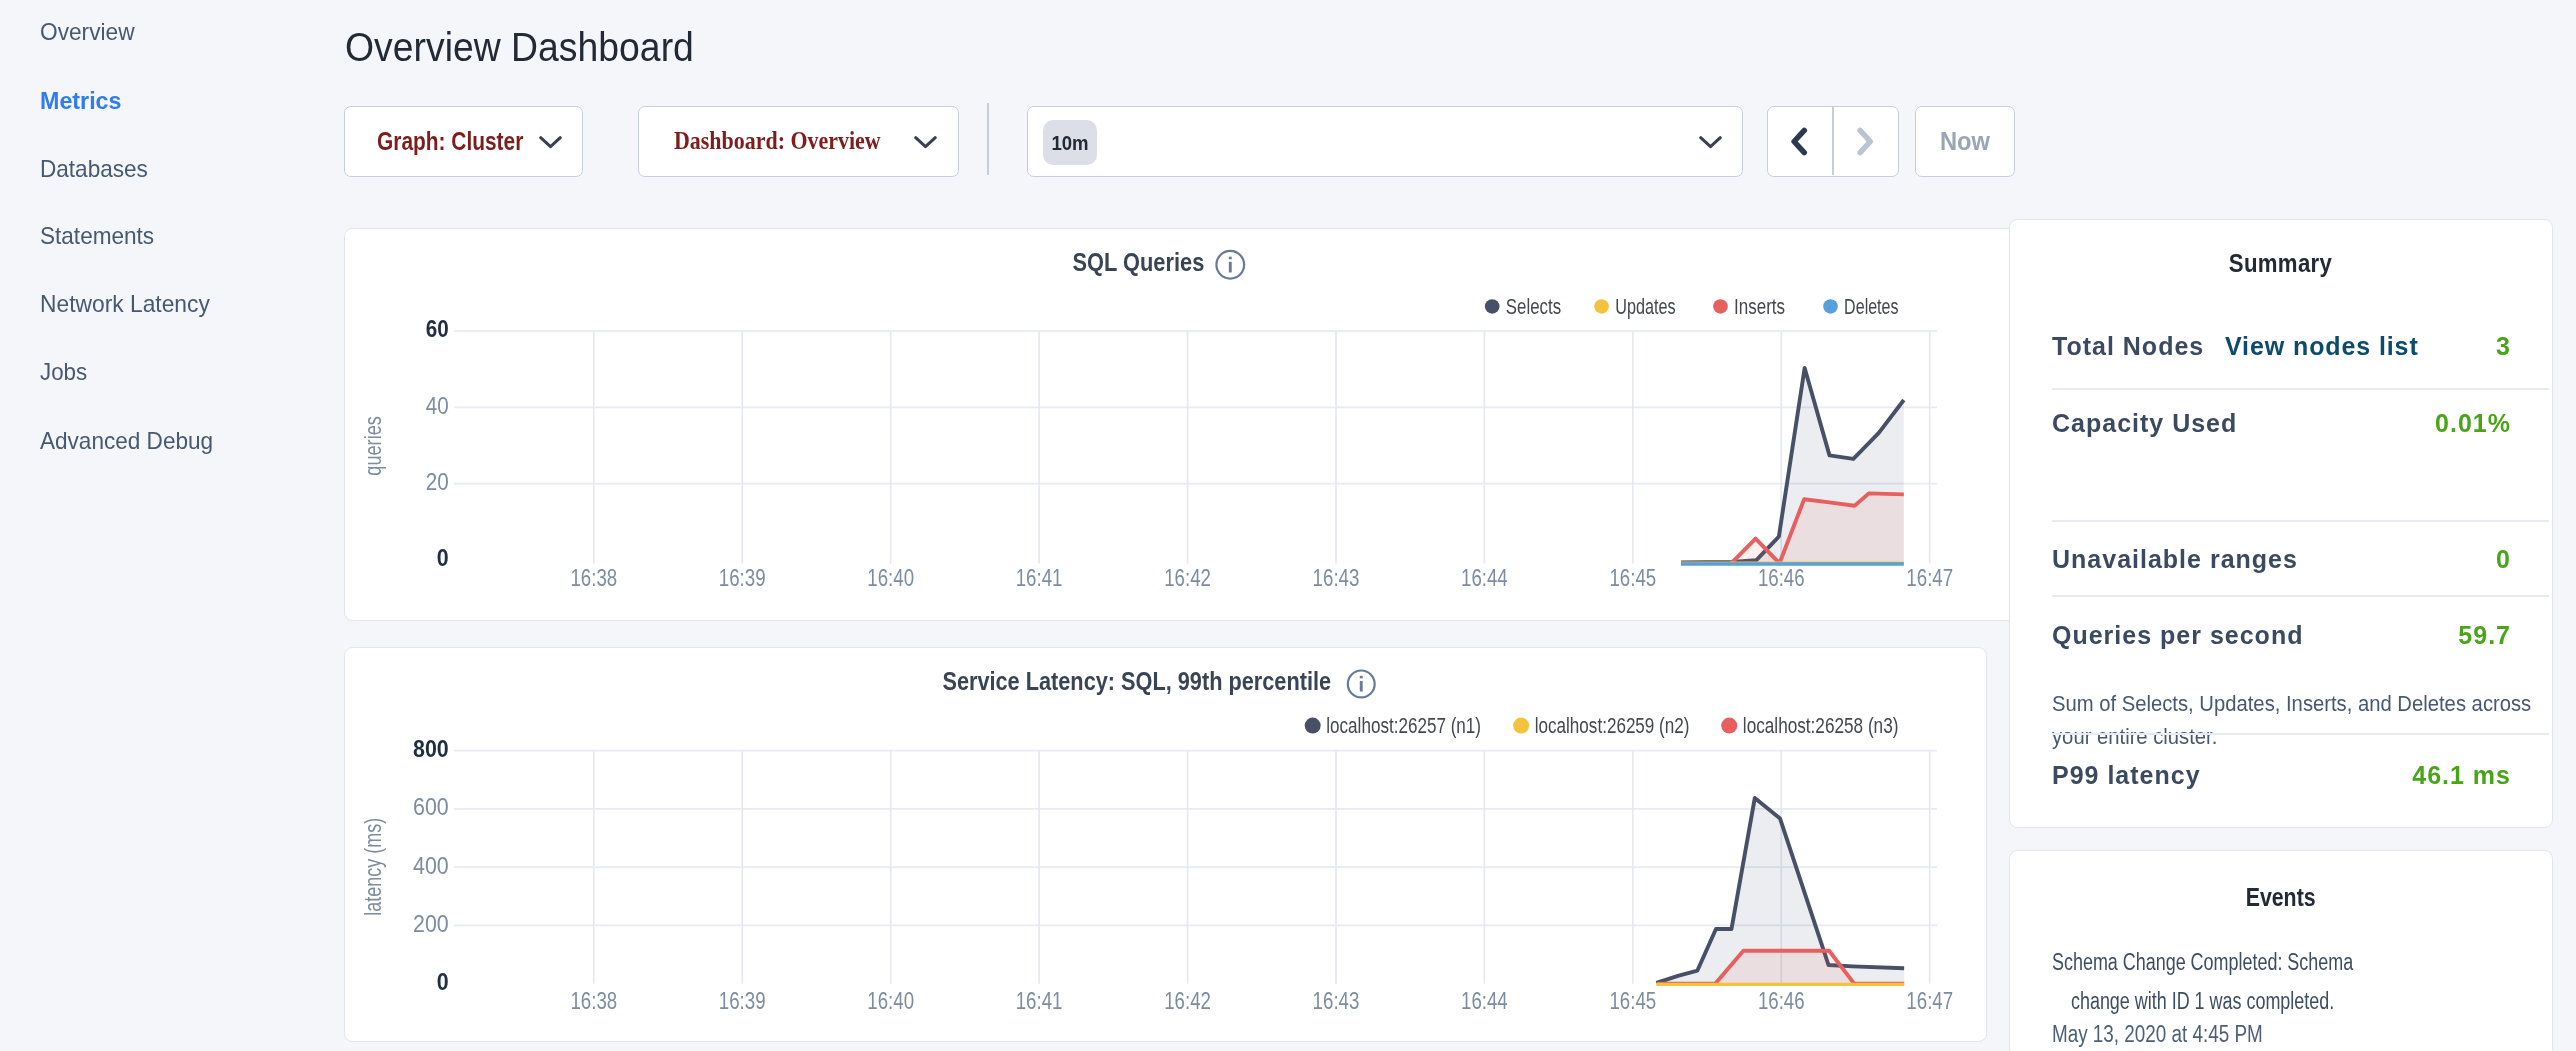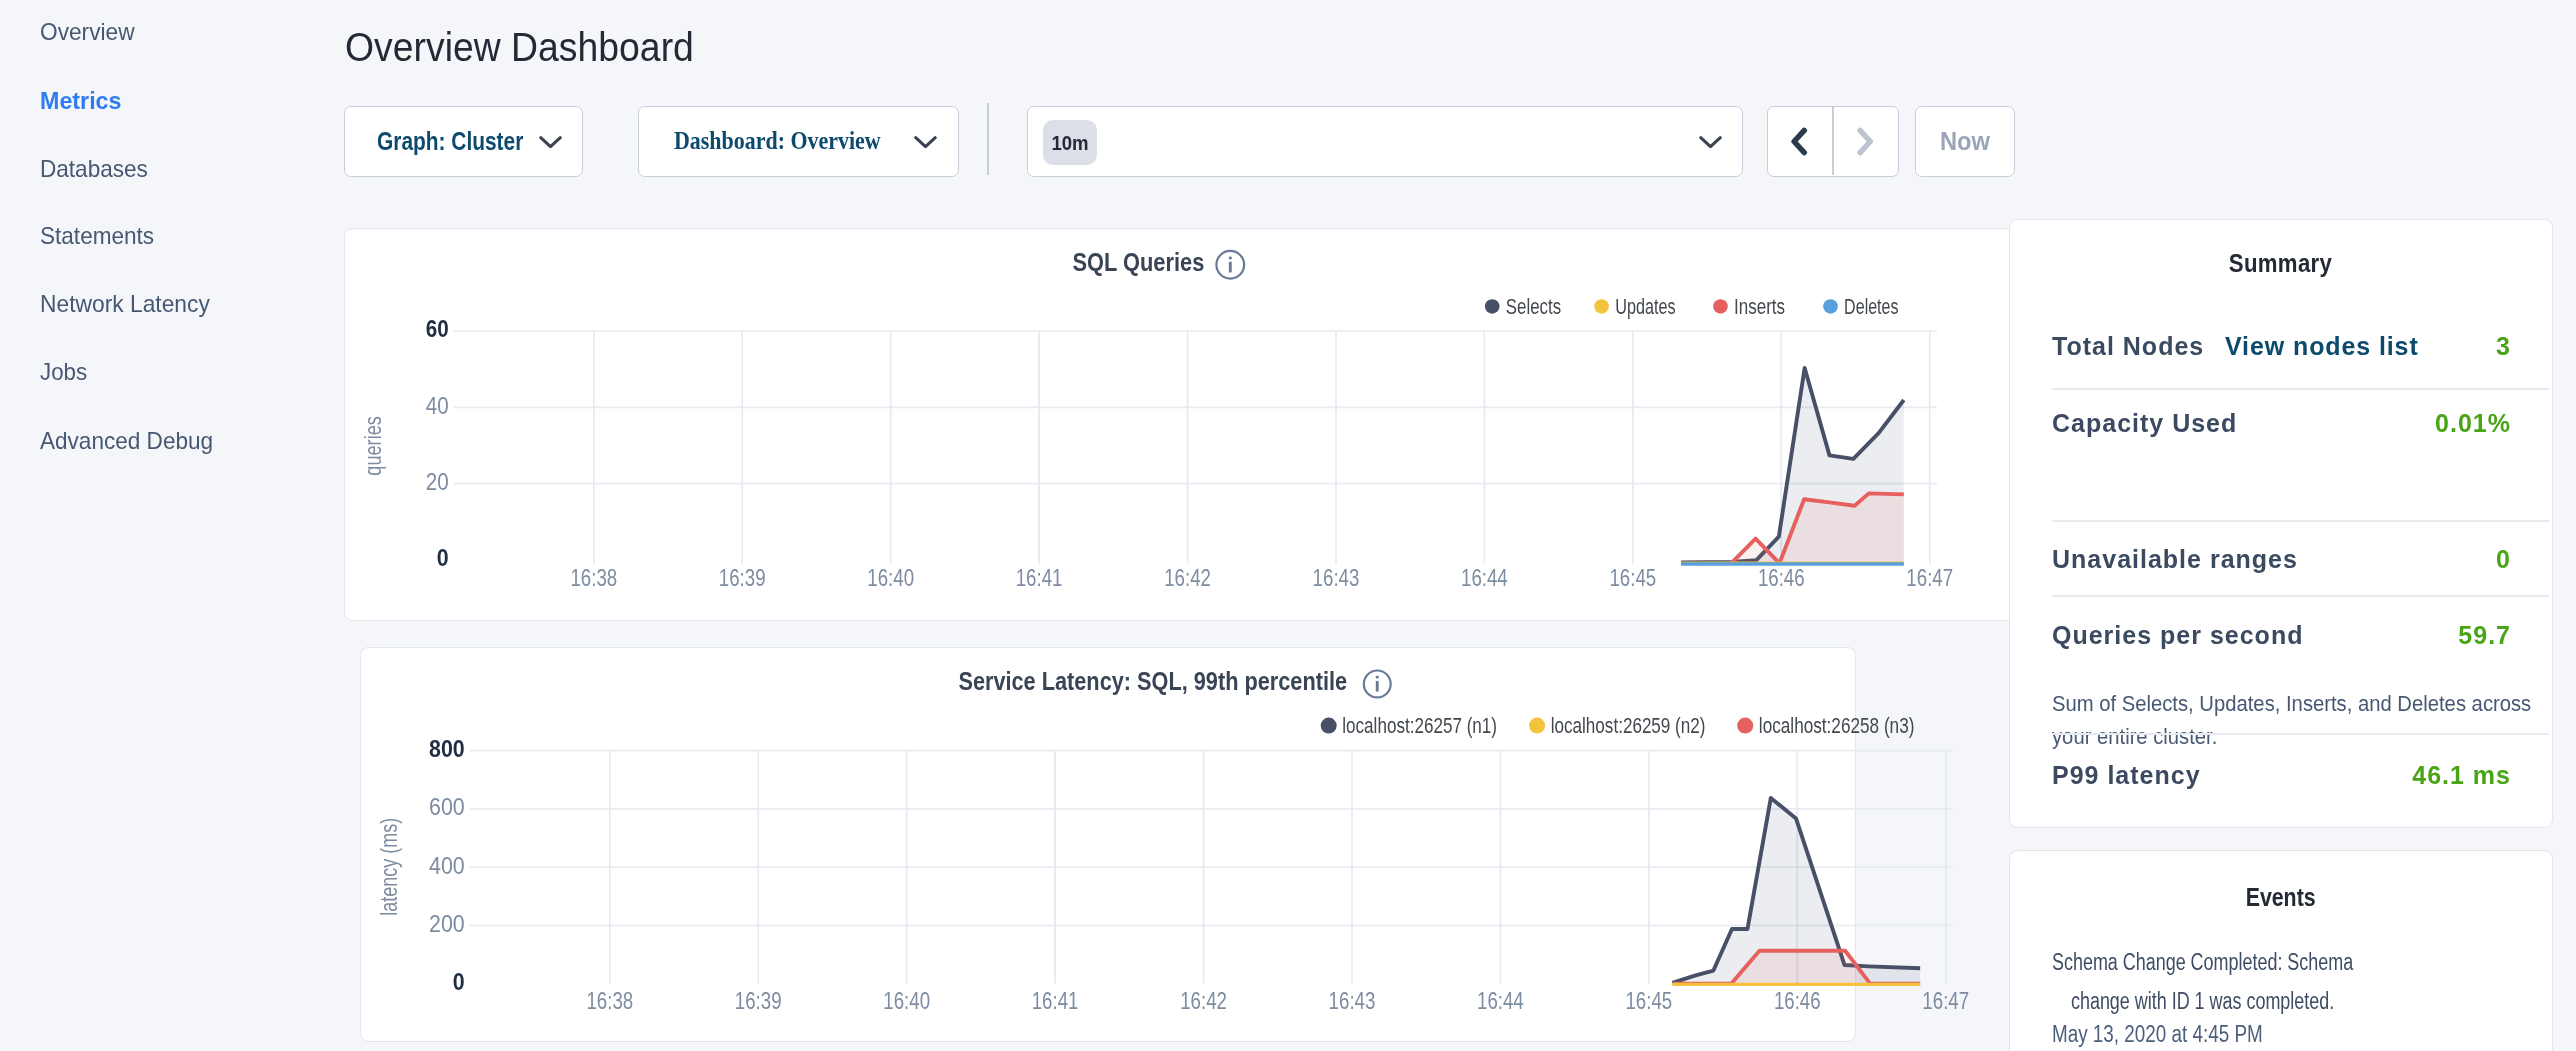--- a/index.html
+++ b/index.html
@@ -7,21 +7,21 @@
   font-family:'Liberation Sans',sans-serif; background:#f4f6fa; }
 .sx { display:inline-block; transform-origin:0 50%; white-space:pre; }
 .sxc { display:inline-block; transform-origin:50% 50%; white-space:pre; }
 .nav { position:absolute; left:24px; height:34px; line-height:34px;
   font-size:24px; color:#475872;margin-left:16px; }
 .nav.active { color:#2e7cf0; font-weight:bold; }
 .h1 { position:absolute; left:345px; top:25px; font-size:40px; color:#242a35; }
 .box { position:absolute; top:106px; height:71px; background:#fff;
   border:1.7px solid #c7cdd9; border-radius:6.8px; }
 .boxtxt { position:absolute; top:0; height:68px; line-height:68px; font-size:25px;
-  font-weight:bold; color:#0c4a6e; }
+  font-weight:bold; color:#7f1d1d; }
 .card { position:absolute; background:#fff; border:1.7px solid #e2e5ea; border-radius:8.5px; }
 .sumlabel { font-size:25px; font-weight:bold; color:#3b4a61; letter-spacing:1px; }
 .sumval { font-size:25px; font-weight:bold; color:#49a417; letter-spacing:1px; }
 .sumdesc { font-size:22px; color:#475872; line-height:33px; }
 .divider { position:absolute; left:42px; right:2.6px; height:1.7px; background:#e7eaee; }
 .chev { position:absolute; }
 </style>
 </head>
 <body>
 <div class="nav" style="top:14.5px;"><span class="sx" style="transform:scaleX(0.945);">Overview</span></div>
@@ -109,21 +109,21 @@
       <text x="1863.5" y="420" text-anchor="middle" font-size="28" fill="#7d8ca1" textLength="55" lengthAdjust="spacingAndGlyphs">16:47</text>
       <text x="42" y="255" text-anchor="middle" font-size="28" fill="#7d8ca1" transform="rotate(-90 42 255)" textLength="70" lengthAdjust="spacingAndGlyphs">queries</text>
       <polygon points="1571.0,392.0 1600.0,391.7 1631.0,391.4 1659.4,389.5 1686.1,361.5 1716.4,163.3 1745.6,266.1 1773.7,270.3 1803.6,239.7 1833.0,201.0 1833.0,393.4 1571.0,393.4" fill="rgba(71,88,114,0.11)"></polygon>
       <polyline points="1571.0,392.0 1600.0,391.7 1631.0,391.4 1659.4,389.5 1686.1,361.5 1716.4,163.3 1745.6,266.1 1773.7,270.3 1803.6,239.7 1833.0,201.0" fill="none" stroke="#475066" stroke-width="4.6" stroke-linejoin="round"></polyline>
       <polygon points="1629.7,393.4 1658.7,364.1 1686.8,393.0 1715.8,317.7 1745.6,321.4 1775.1,325.3 1791.9,310.8 1833.0,312.0 1833.0,393.4 1629.7,393.4" fill="rgba(229,96,94,0.10)"></polygon>
       <polyline points="1629.7,393.4 1658.7,364.1 1686.8,393.0 1715.8,317.7 1745.6,321.4 1775.1,325.3 1791.9,310.8 1833.0,312.0" fill="none" stroke="#e5605e" stroke-width="4.6" stroke-linejoin="round"></polyline>
       <line x1="1571" y1="392.8" x2="1833" y2="392.8" stroke="#f3c33e" stroke-width="4"></line>
       <line x1="1571" y1="393.8" x2="1833" y2="393.8" stroke="#57a0dd" stroke-width="4"></line>
     </svg>
   </div>
-<div class="card" style="left:360px;top:647px;width:1496px;height:395px;padding-left:30px;">
+<div class="card" style="left:344px;top:647px;width:1643px;height:395px;padding-left:30px;">
     <svg width="1643" height="395" viewBox="0 0 1932 464" style="position:absolute;top:0;left:0;font-family:'Liberation Sans',sans-serif;">
       <text x="931" y="49" text-anchor="middle" font-size="30" font-weight="bold" fill="#394455" textLength="457" lengthAdjust="spacingAndGlyphs">Service Latency: SQL, 99th percentile</text>
       <g stroke="#697a96" fill="none">
         <circle cx="1195" cy="42" r="15.8" stroke-width="2.6"></circle>
         <line x1="1195" y1="38.5" x2="1195" y2="51" stroke-width="3.4"></line>
         <line x1="1195" y1="32.5" x2="1195" y2="35.5" stroke-width="3.4"></line>
       </g>
       <circle cx="1137.9" cy="91" r="9.4" fill="#475066"></circle>
       <text x="1153.9" y="100" font-size="25" fill="#43484f" textLength="182" lengthAdjust="spacingAndGlyphs">localhost:26257 (n1)</text>
       <circle cx="1383" cy="91" r="9.4" fill="#f3c33e"></circle>

